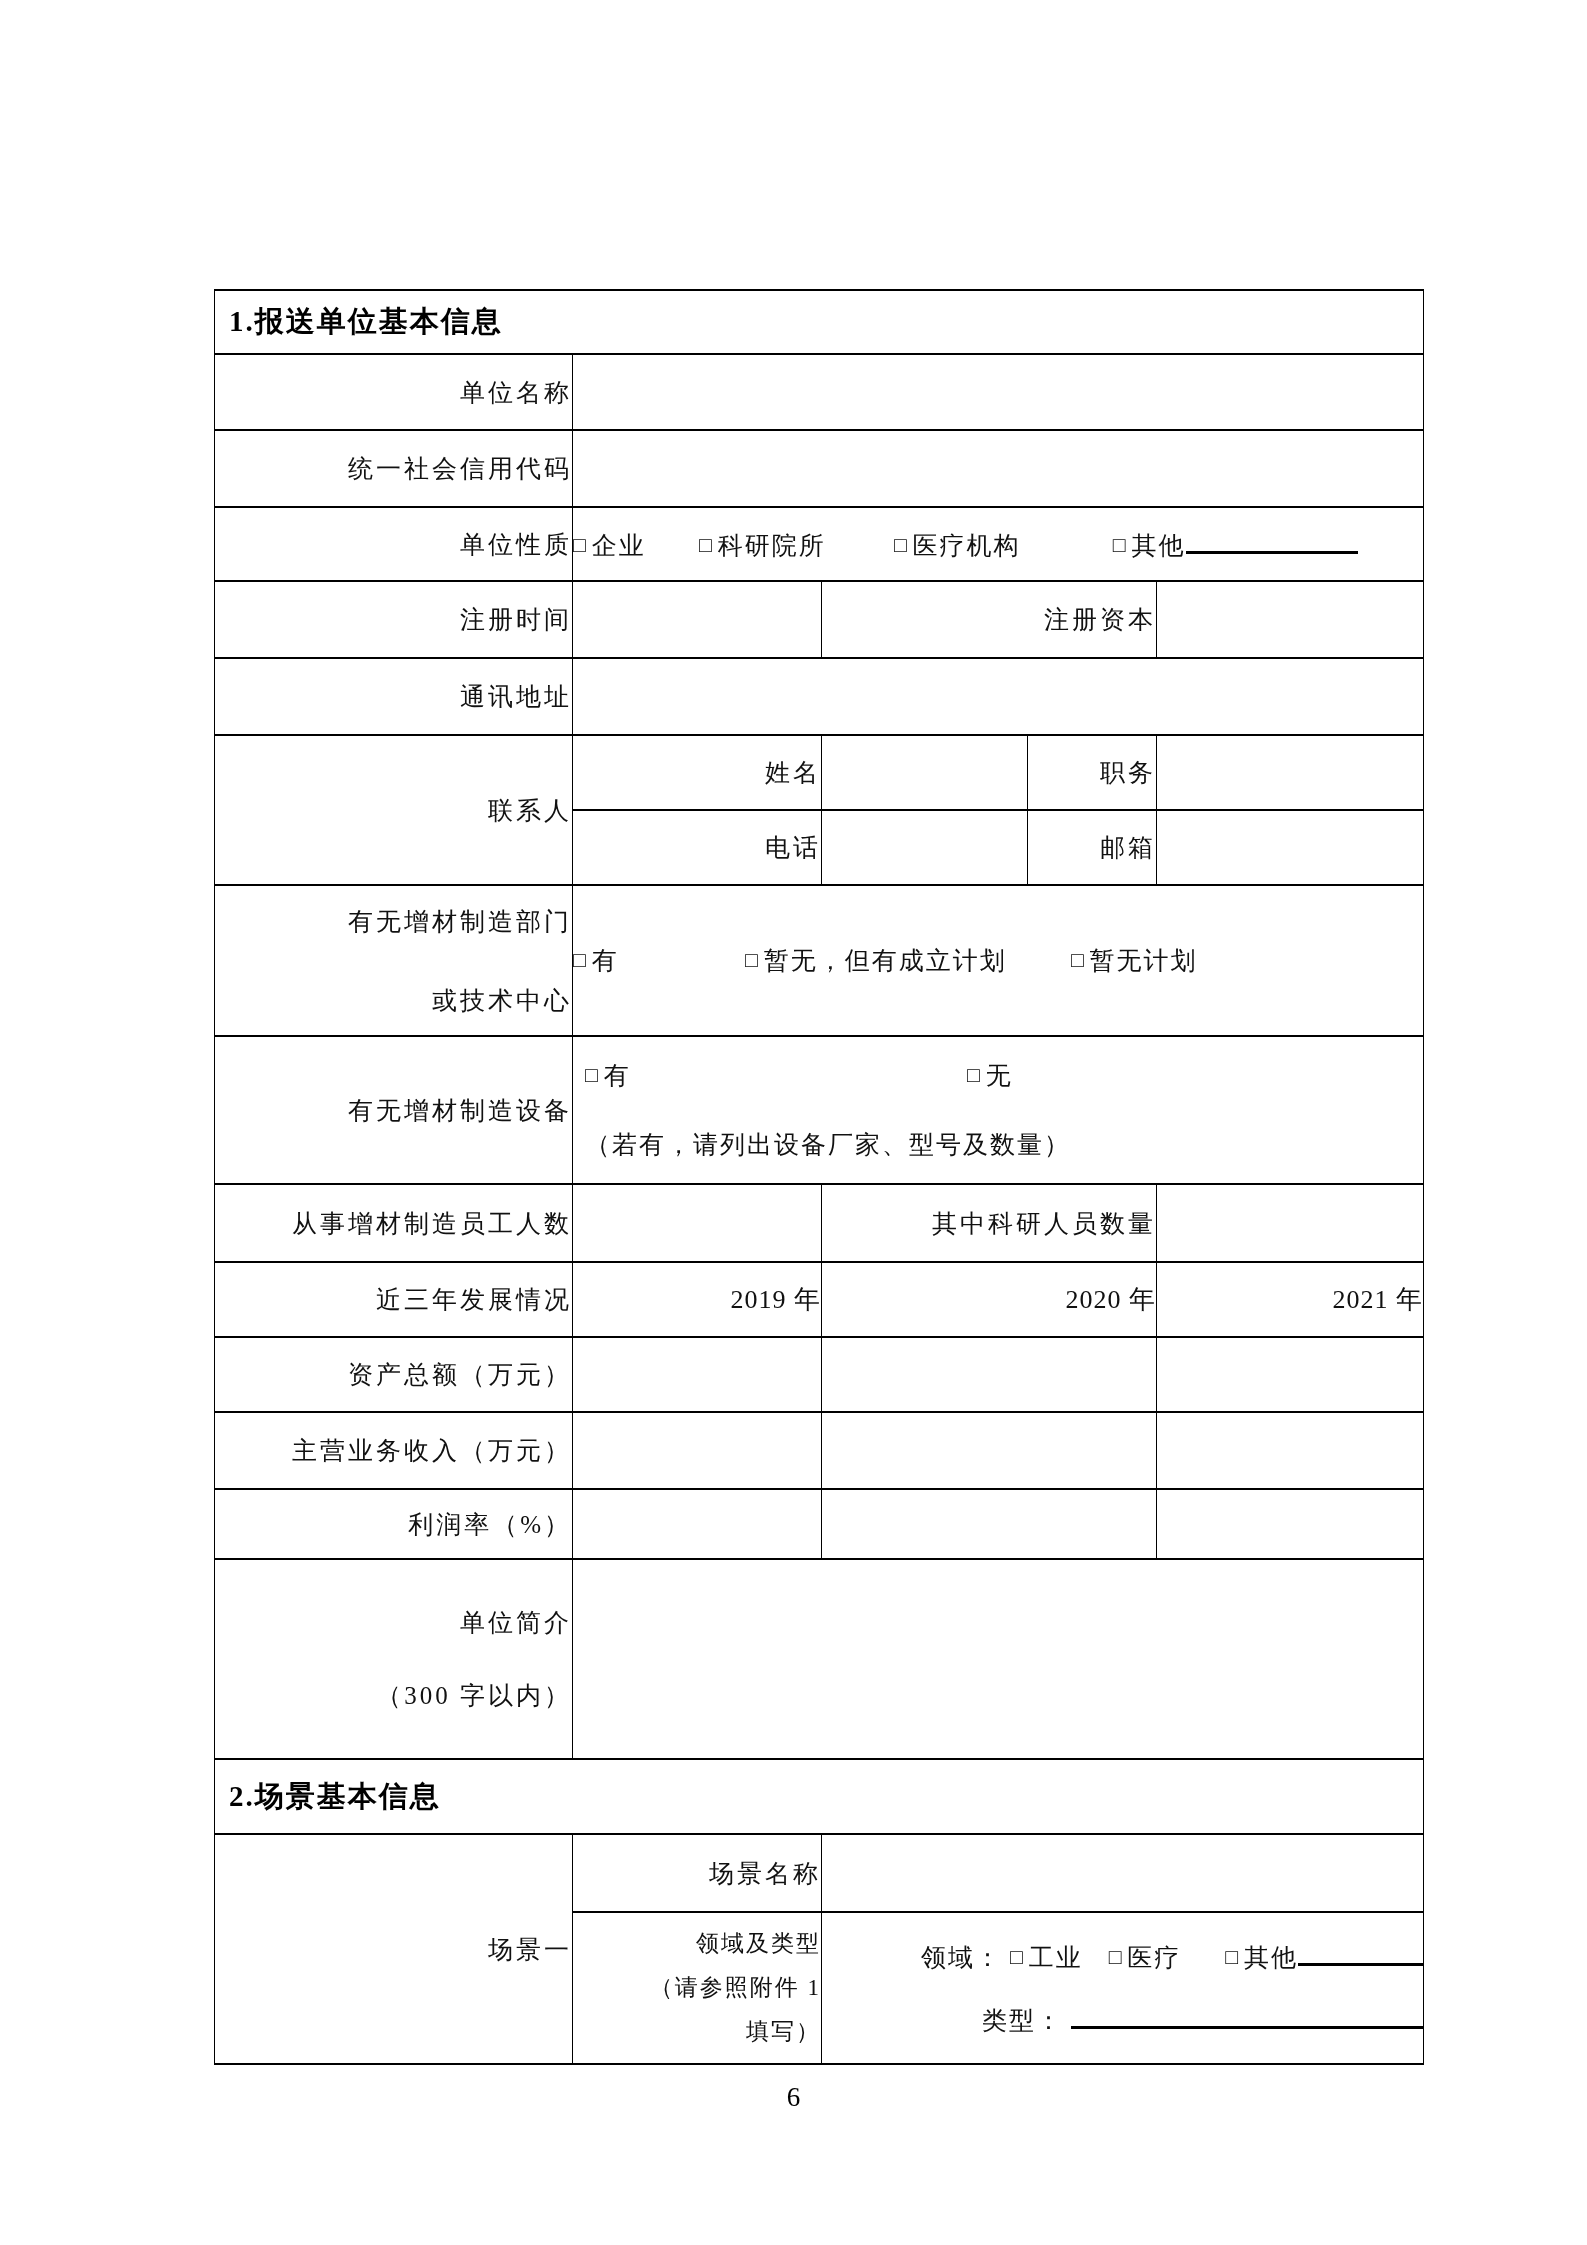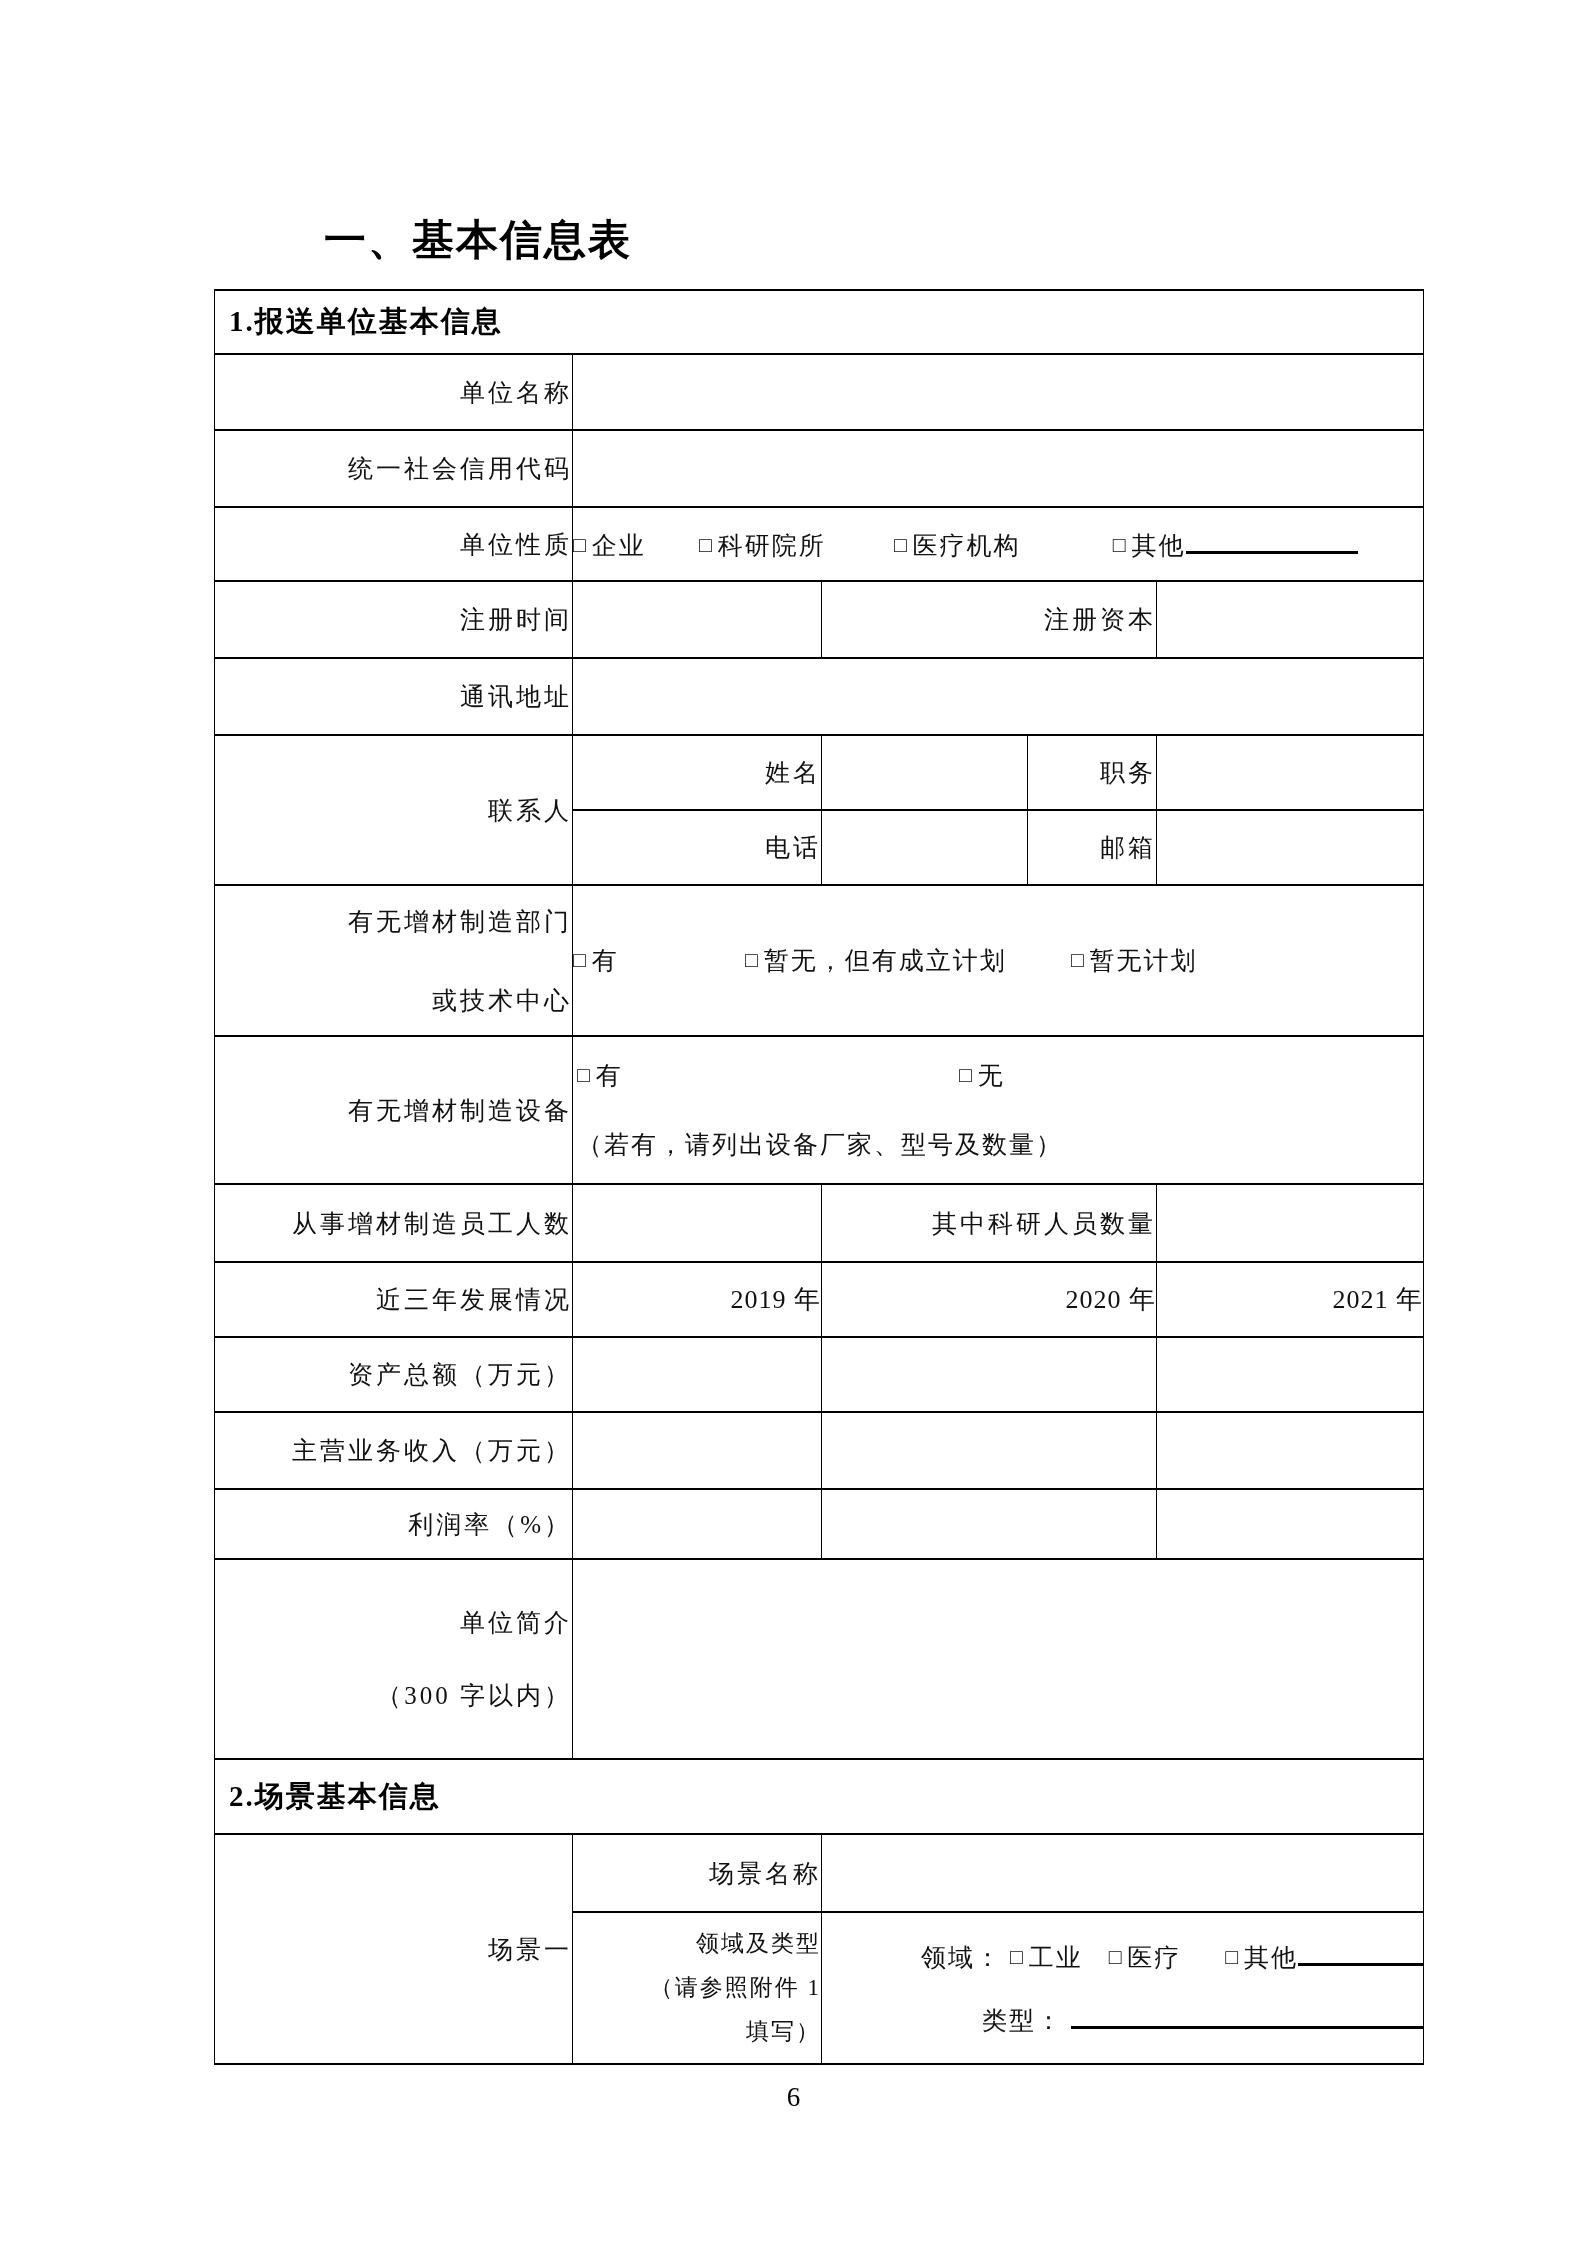--- a/index.html
+++ b/index.html
@@ -33,39 +33,38 @@
     letter-spacing:2px; padding-left:14px; color:#000;
   }
   td.opts { text-align:left; letter-spacing:2px; }
   .opt { white-space:nowrap; }
   .cb { display:inline-block; font-size:21px; margin-right:4px; transform:translateY(-2px); }
   .blank {
     display:inline-block; height:24px; vertical-align:baseline;
     border-bottom:3px solid #000;
   }
   .line1 { margin-bottom:46px; }
-  td.equip-cell { text-align:left; padding-left:4px; letter-spacing:2px;margin-left:16px; }
+  td.equip-cell { text-align:left; padding-left:12px; letter-spacing:2px;margin-left:16px; }
   .eq-line { margin-bottom:36px; }
   .intro-gap { margin-bottom:40px; }
   td.three-line { line-height:44px; font-size:23px; letter-spacing:2px; }
   td.domain-cell { text-align:right; padding-left:20px; letter-spacing:2px; }
   .dm-line { margin-bottom:28px; }
   .dm-label { margin-right:8px; }
   td.yr { letter-spacing:1px; font-size:26px; }
   .page-num {
     position:absolute; left:0; right:0; top:2082;
     top:2082px; text-align:center; font-size:27px; color:#000;
   }
 </style>
 </head>
 <body>
 
 <div class="page">
 
-  <div class="doc-title">一、基本信息表</div>
 
   <table class="form">
     <colgroup>
       <col style="width:358px">
         <col style="width:249px">
         <col style="width:206px">
         <col style="width:129px">
         <col style="width:267px">
     </colgroup>
     <tbody>

